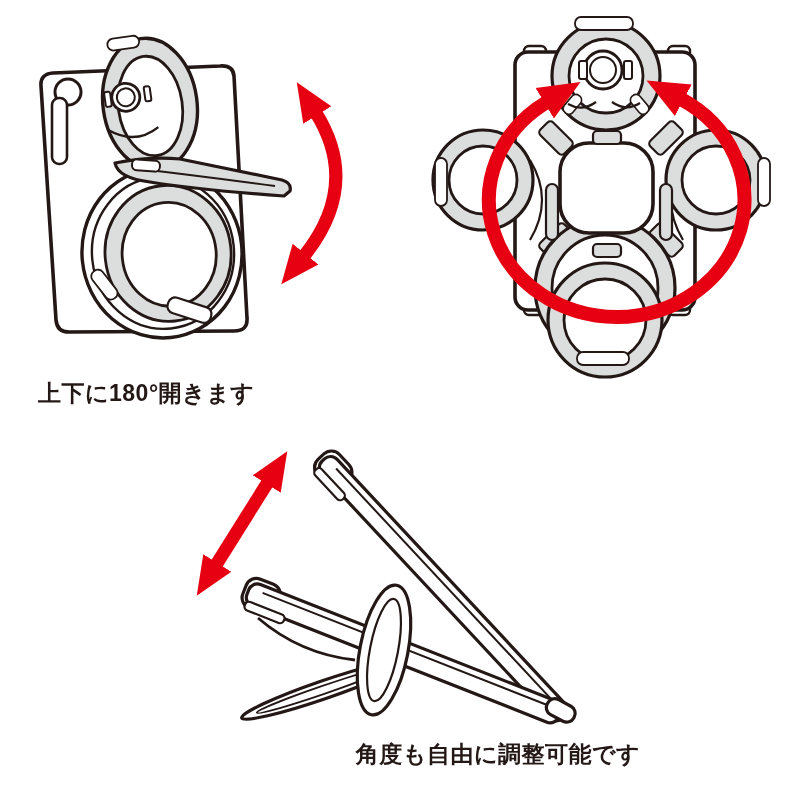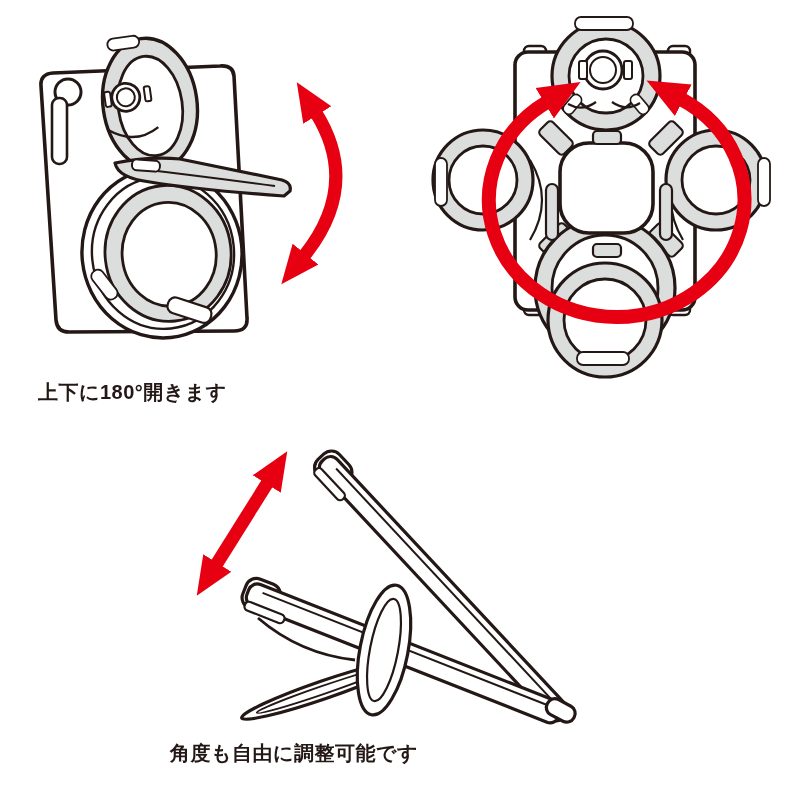--- a/index.html
+++ b/index.html
@@ -1,21 +1,21 @@
 <!DOCTYPE html>
 <html><head>
 <meta charset="utf-8">
 <style>
   html,body{margin:0;padding:0;background:#ffffff;}
   #canvas{position:relative;width:800px;height:800px;background:#ffffff;overflow:hidden;
           font-family:"Liberation Sans","DejaVu Sans",sans-serif;}
   .panel-illus{position:absolute;}
-  .caption{position:absolute;color:#231815;font-weight:700;font-size:20px;
+  .caption{position:absolute;color:#231815;font-weight:700;font-size:23px;
            letter-spacing:0.5px;white-space:nowrap;line-height:1.1;}
-  .caption.centered{text-align:left;}
+  .caption.centered{text-align:right;}
   svg{display:block;}
 </style>
 </head>
 <body>
 
 <div id="canvas">
 
   <div class="panel-illus" style="left:20px;top:10px;">
     <svg width="332" height="350" viewBox="0 0 332 350">
       <defs>

